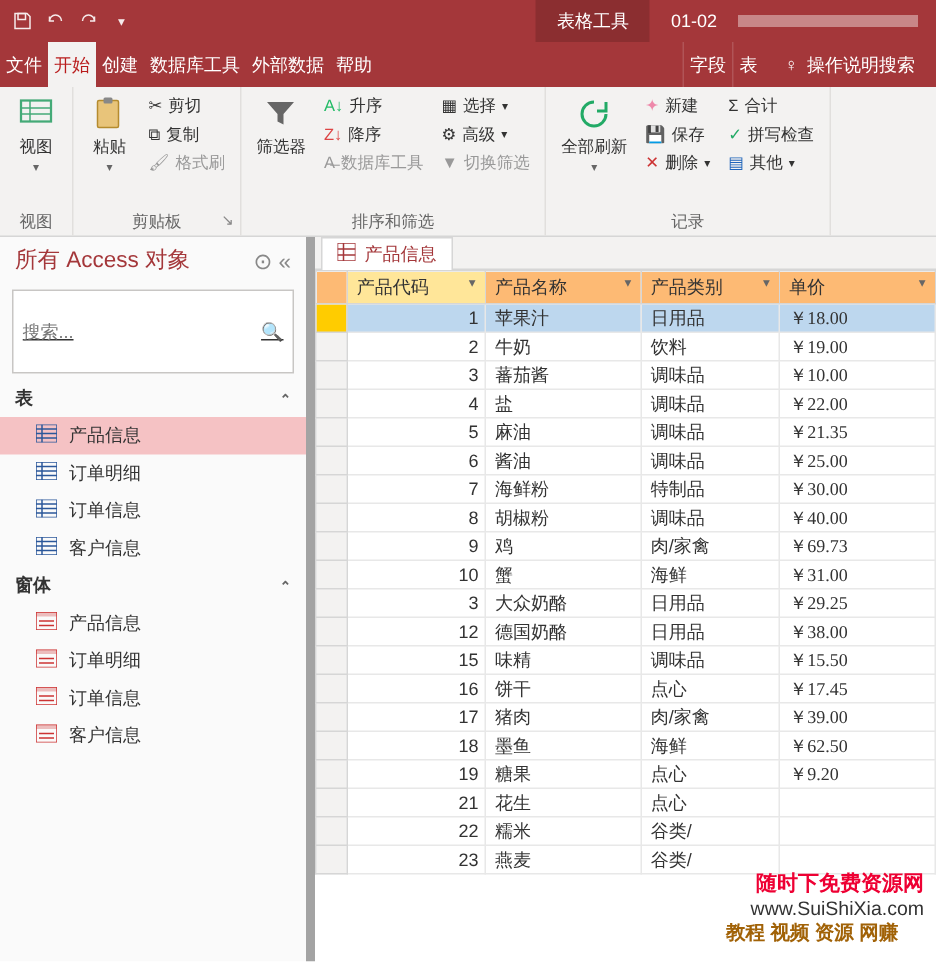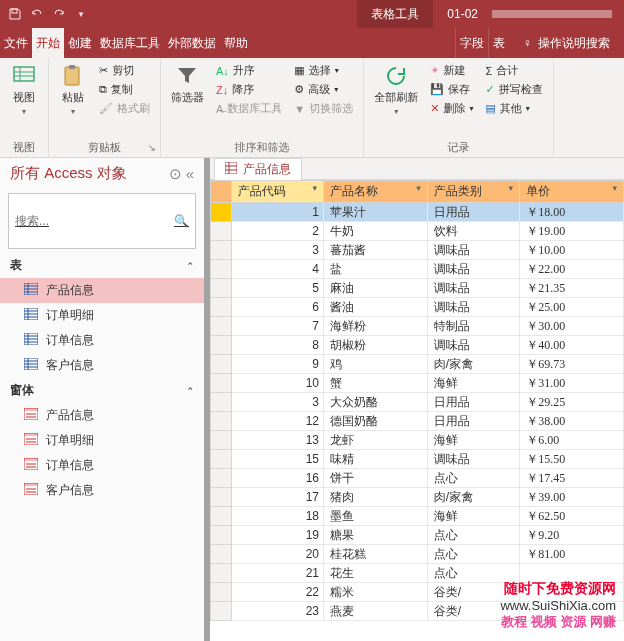--- a/index.html
+++ b/index.html
@@ -54,21 +54,21 @@
 tbody td { border: 1px solid #e8e8e8; padding: 0 6px; font-size: 12px; height: 19px; white-space: nowrap; }
 tbody tr.current td.cell { background: #bdd7ee; }
 .id-col { text-align: right; width: 80px; padding-right: 4px; }
 .price-col { width: 90px; font-family: Liberation Serif, serif; }
 .name-col { width: 90px; }
 .cat-col { width: 80px; }
 
 .watermark { position: absolute; bottom: 10px; right: 8px; pointer-events: none; }
 .watermark .red { color: #e03; font-weight: bold; font-size: 14px; text-align: right; margin-left: 20px; }
 .watermark .url { font-size: 13px; text-align: right; }
-.watermark .orange { color: #ec4899; font-weight: bold; font-size: 13px; text-align: right; }
+.watermark .orange { color: #a16207; font-weight: bold; font-size: 13px; text-align: left; }
 </style>
 </head>
 <body>
 
 <div class="titlebar">
   <div class="qat">
     <span class="qat-icon">
         <svg width="14" height="14" viewBox="0 0 14 14">
           <path d="M2 2h8l2 2v8H2z" fill="none" stroke="#fff" stroke-width="1"></path>
           <rect x="4" y="2" width="5" height="4" fill="none" stroke="#fff"></rect>
@@ -459,27 +459,20 @@
             </tr>
             <tr>
               <td class="row-header"></td>
               <td class="cell id-col">12</td>
               <td class="cell name-col">德国奶酪</td>
               <td class="cell cat-col">日用品</td>
               <td class="cell price-col">￥38.00</td>
             </tr>
             <tr>
               <td class="row-header"></td>
-              <td class="cell id-col">13</td>
-              <td class="cell name-col">龙虾</td>
-              <td class="cell cat-col">海鲜</td>
-              <td class="cell price-col">￥6.00</td>
-            </tr>
-            <tr>
-              <td class="row-header"></td>
               <td class="cell id-col">15</td>
               <td class="cell name-col">味精</td>
               <td class="cell cat-col">调味品</td>
               <td class="cell price-col">￥15.50</td>
             </tr>
             <tr>
               <td class="row-header"></td>
               <td class="cell id-col">16</td>
               <td class="cell name-col">饼干</td>
               <td class="cell cat-col">点心</td>
@@ -498,27 +491,20 @@
               <td class="cell name-col">墨鱼</td>
               <td class="cell cat-col">海鲜</td>
               <td class="cell price-col">￥62.50</td>
             </tr>
             <tr>
               <td class="row-header"></td>
               <td class="cell id-col">19</td>
               <td class="cell name-col">糖果</td>
               <td class="cell cat-col">点心</td>
               <td class="cell price-col">￥9.20</td>
-            </tr>
-            <tr>
-              <td class="row-header"></td>
-              <td class="cell id-col">20</td>
-              <td class="cell name-col">桂花糕</td>
-              <td class="cell cat-col">点心</td>
-              <td class="cell price-col">￥81.00</td>
             </tr>
             <tr>
               <td class="row-header"></td>
               <td class="cell id-col">21</td>
               <td class="cell name-col">花生</td>
               <td class="cell cat-col">点心</td>
               <td class="cell price-col"></td>
             </tr>
             <tr>
               <td class="row-header"></td>

